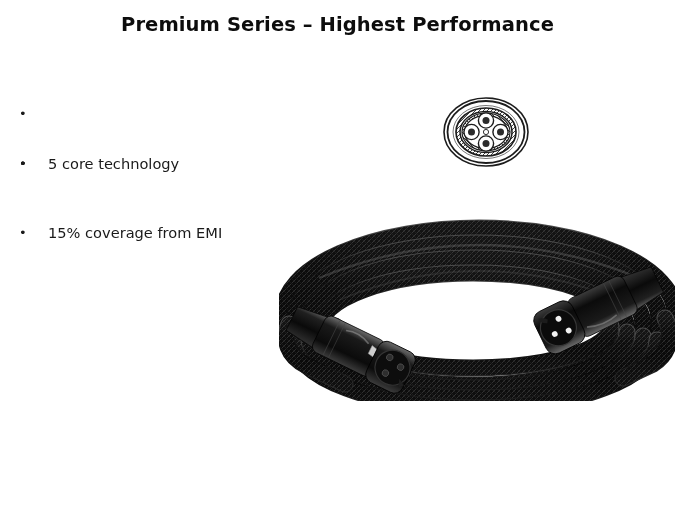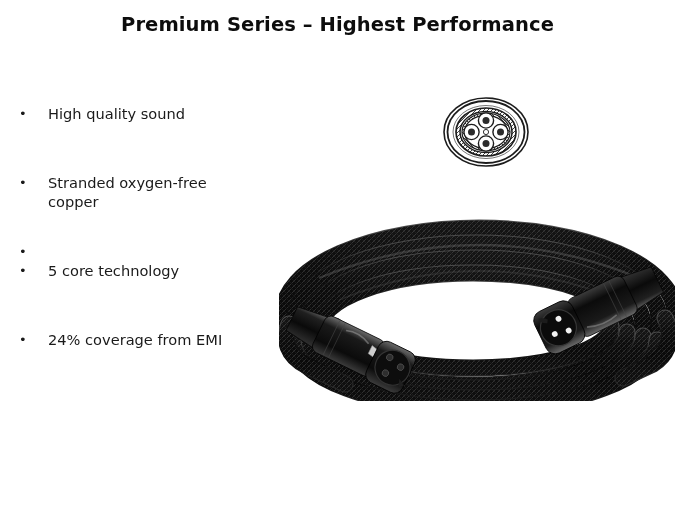--- a/index.html
+++ b/index.html
@@ -80,41 +80,38 @@
 </style>
 </head>
 <body>
 
 <div id="slide-title">Premium Series – Highest Performance</div>
 
 <div id="bullet-list">
 
   <div class="bullet-item" style="margin-top:0px;">
     <span class="bullet-dot">•</span>
-    <span class="bullet-text">High quality sound</span>
   </div>
 
   <div class="bullet-item" style="margin-top:50px;">
     <span class="bullet-dot">•</span>
-    <span class="bullet-text">Stranded oxygen-free
-copper</span>
   </div>
 
   <div class="bullet-item" style="margin-top:31px;">
     <span class="bullet-dot">•</span>
   </div>
 
   <div class="bullet-item" style="margin-top:50px;">
     <span class="bullet-dot">•</span>
     <span class="bullet-text">5 core technology</span>
   </div>
 
   <div class="bullet-item" style="margin-top:50px;">
     <span class="bullet-dot">•</span>
-    <span class="bullet-text">24% coverage from EMI</span>
+    <span class="bullet-text">15% coverage from EMI</span>
   </div>
 
 </div>
 
 <div id="cable-cross-section">
   <svg width="88" height="72" viewBox="0 0 88 72" xmlns="http://www.w3.org/2000/svg">
     <defs>
       <pattern id="braidHatch" width="4" height="4" patternUnits="userSpaceOnUse">
         <rect width="4" height="4" fill="#ffffff"></rect>
         <path d="M0,4 L4,0 M-1,1 L1,-1 M3,5 L5,3" stroke="#2a2a2a" stroke-width="0.9"></path>

